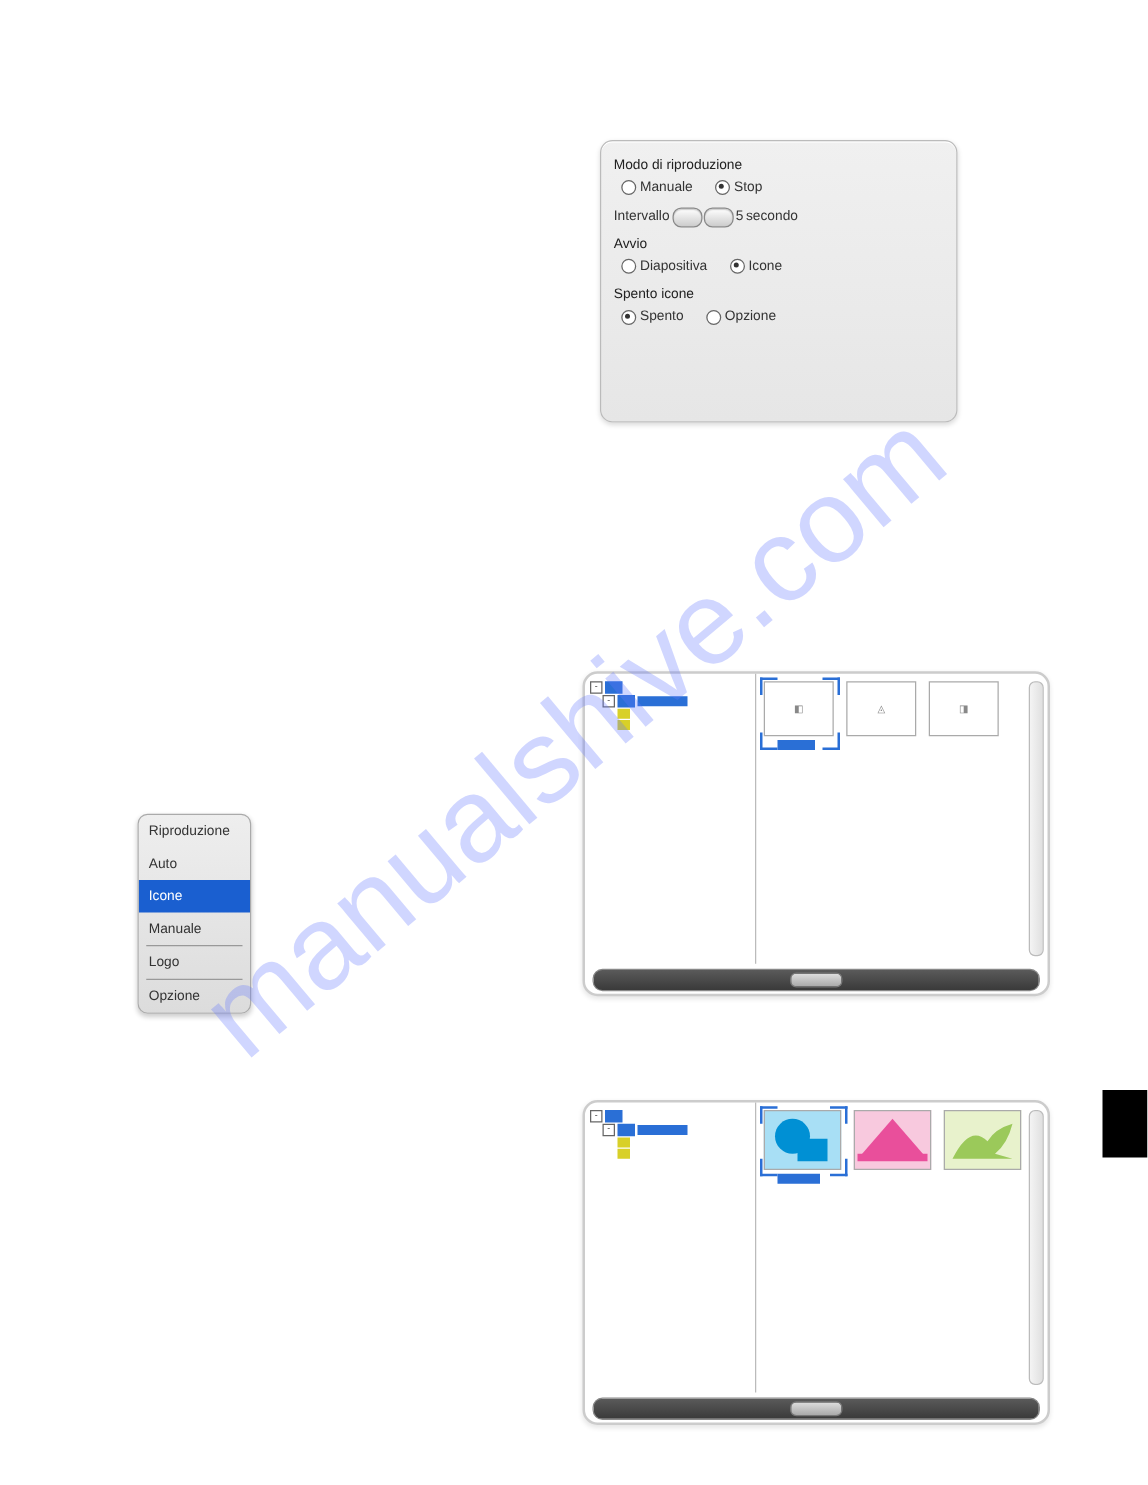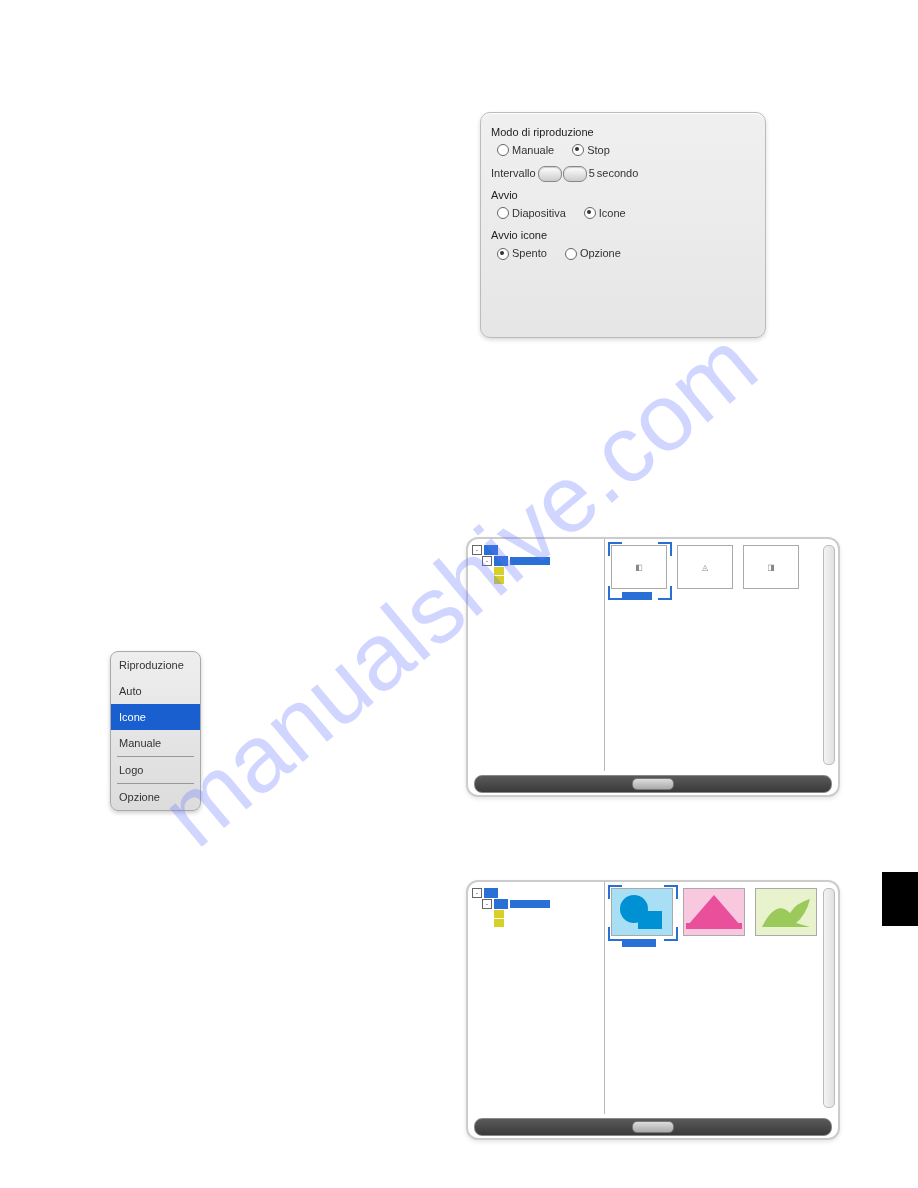--- a/index.html
+++ b/index.html
@@ -79,21 +79,21 @@
   <div class="radio-row">
     <span class="radio">
           <span class="rdot"></span>
           <span>Diapositiva</span>
         </span>
     <span class="radio">
           <span class="rdot on"></span>
           <span>Icone</span>
         </span>
   </div>
-  <div class="title">Avvio icone</div>
+  <div class="title">Spento icone</div>
   <div class="radio-row">
     <span class="radio">
           <span class="rdot on"></span>
           <span>Spento</span>
         </span>
     <span class="radio">
           <span class="rdot"></span>
           <span>Opzione</span>
         </span>
   </div>

